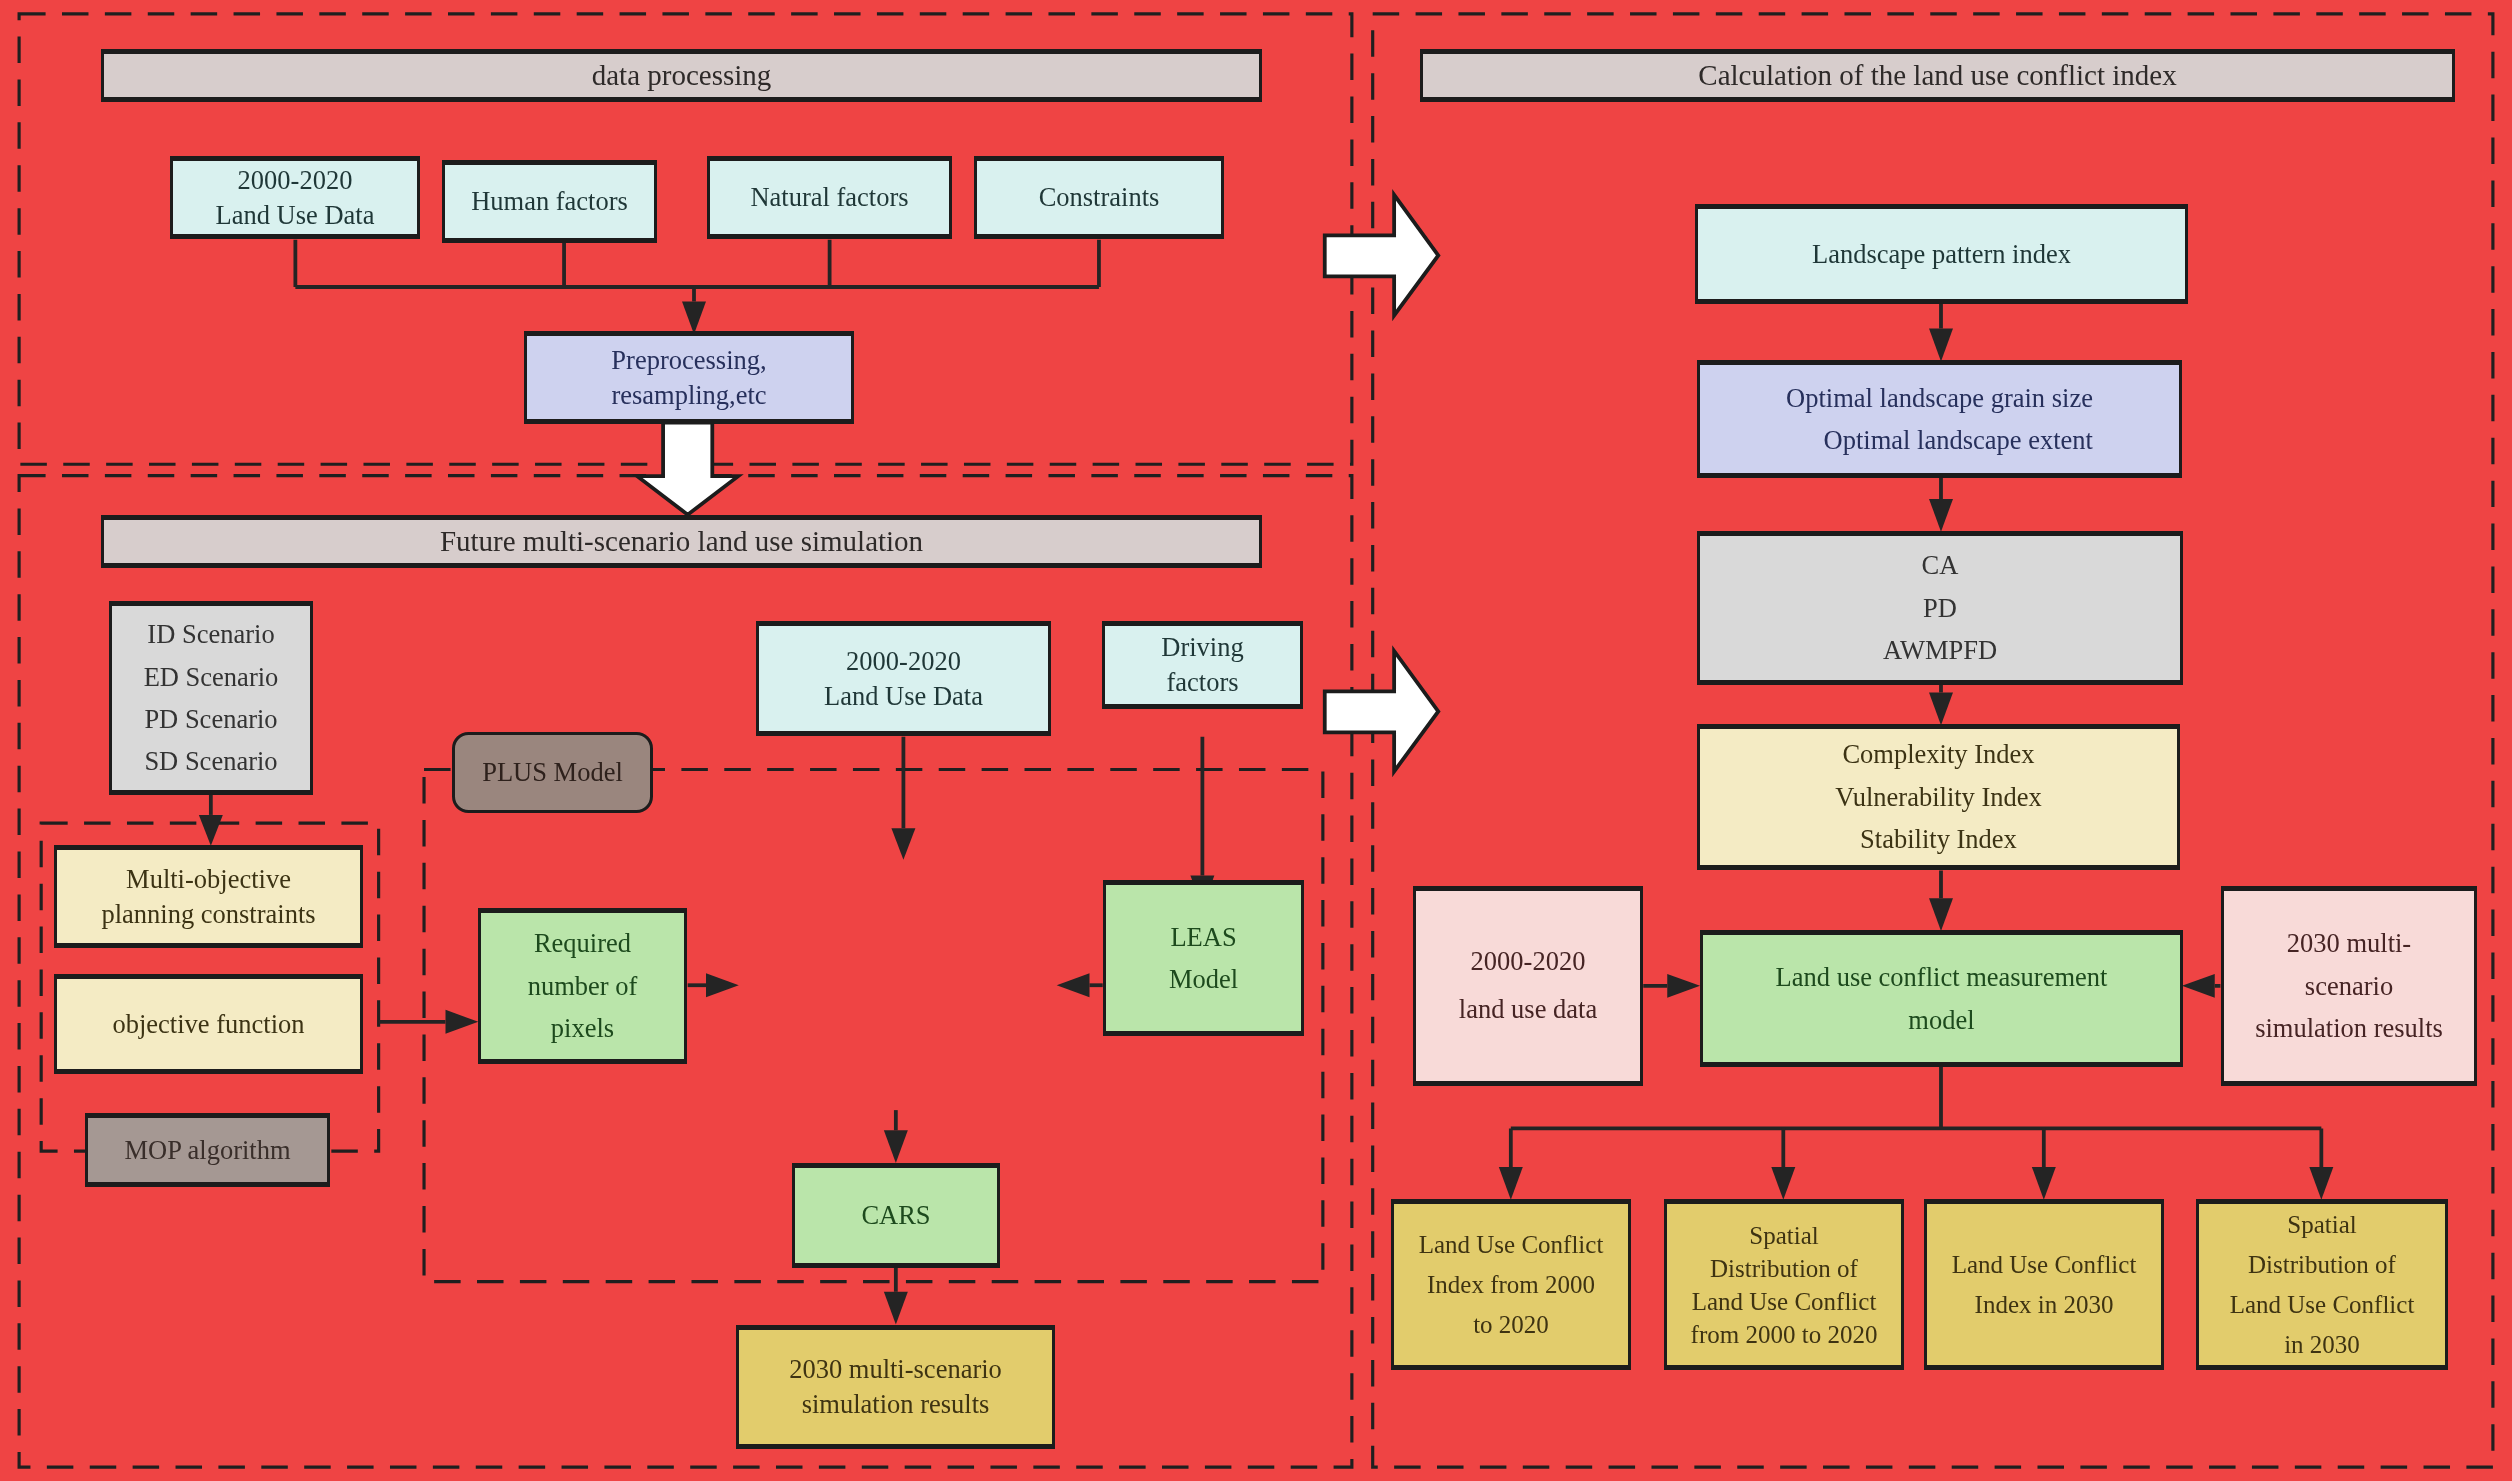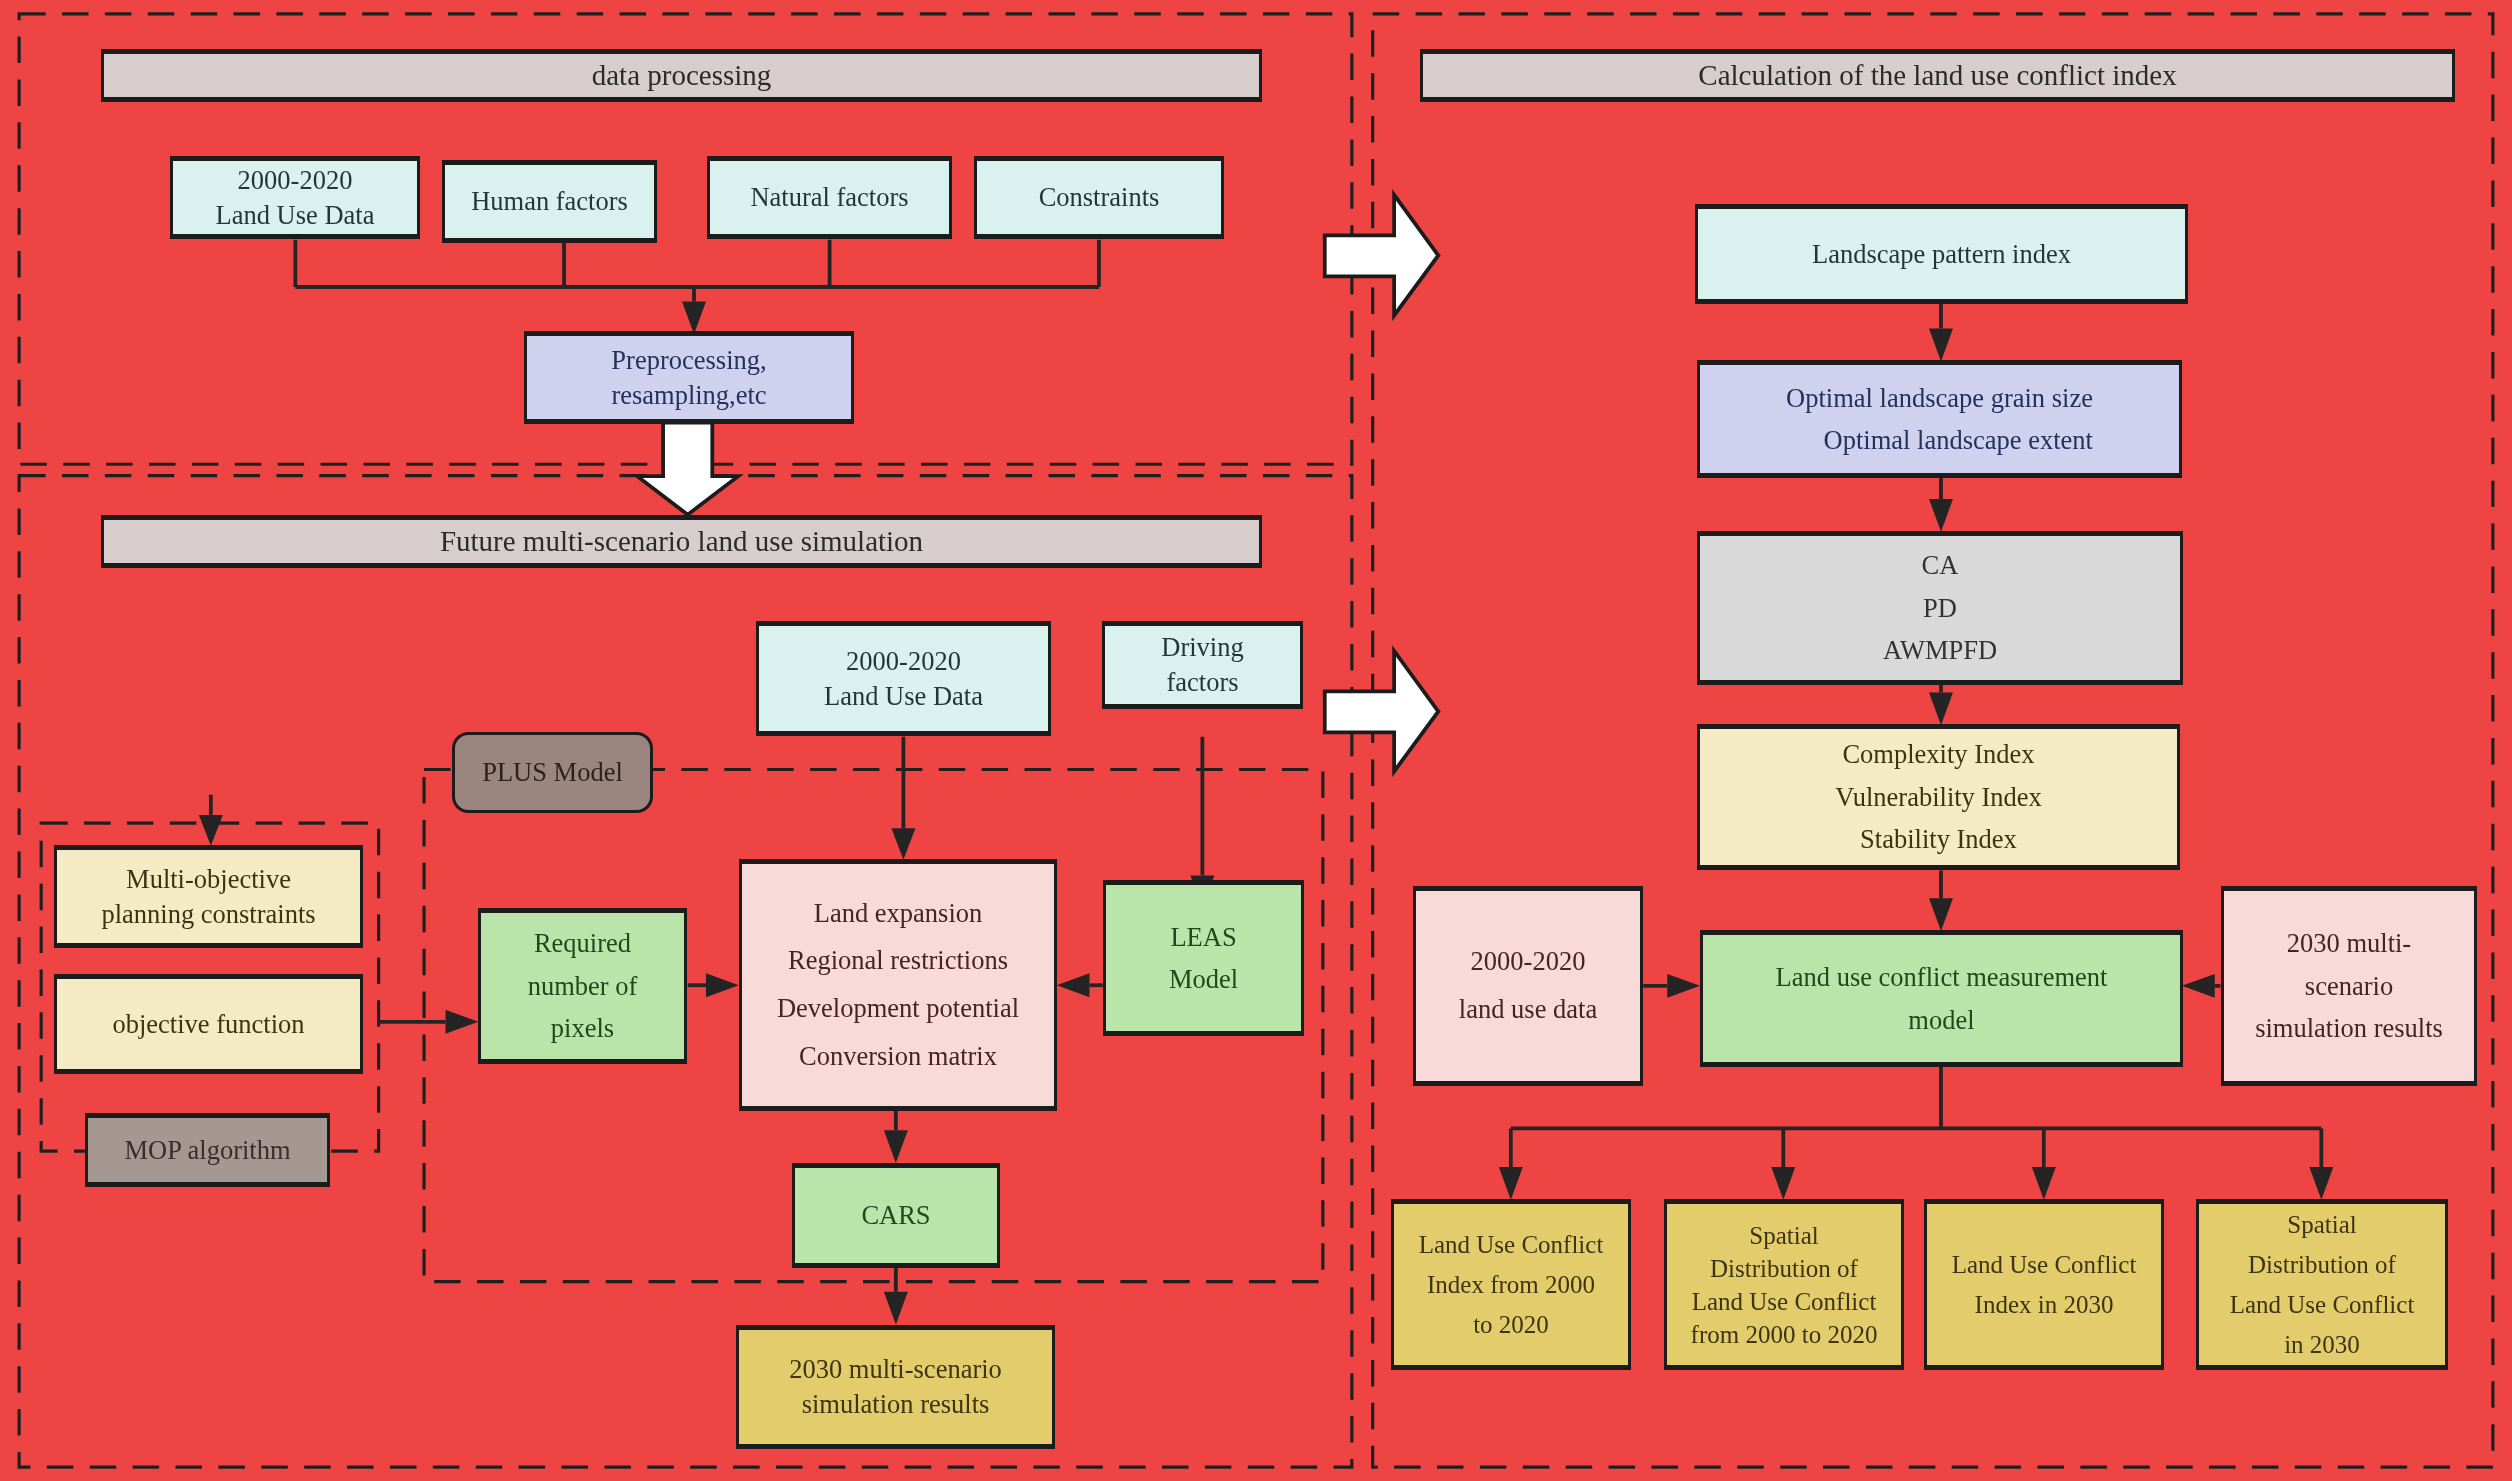--- a/index.html
+++ b/index.html
@@ -111,40 +111,40 @@
 Land Use Data</div>
   <div class="box c-cyan" style="left:442px;top:160px;width:215px;height:83px">Human factors</div>
   <div class="box c-cyan" style="left:707px;top:156px;width:245px;height:83px">Natural factors</div>
   <div class="box c-cyan" style="left:974px;top:156px;width:250px;height:83px">Constraints</div>
 
   <div class="box c-lavender" style="left:524px;top:331px;width:330px;height:93px">Preprocessing,
 resampling,etc</div>
 
   <div class="box hdr" style="left:101px;top:515px;width:1161px;height:53px">Future multi-scenario land use simulation</div>
 
+  <div class="box c-gray lh-md" style="left:109px;top:601px;width:204px;height:194px">ID Scenario
+ED Scenario
+PD Scenario
+SD Scenario</div>
 
   <div class="box c-yellow" style="left:54px;top:845px;width:309px;height:103px">Multi-objective
 planning constraints</div>
   <div class="box c-yellow" style="left:54px;top:974px;width:309px;height:100px">objective function</div>
   <div class="box c-taupe" style="left:85px;top:1113px;width:245px;height:74px">MOP algorithm</div>
 
   <div class="box c-brown" style="left:452px;top:732px;width:201px;height:81px">PLUS Model</div>
 
   <div class="box c-cyan" style="left:756px;top:621px;width:295px;height:115px">2000-2020
 Land Use Data</div>
   <div class="box c-cyan" style="left:1102px;top:621px;width:201px;height:88px">Driving
 factors</div>
 
   <div class="box c-green lh-md" style="left:478px;top:908px;width:209px;height:156px">Required
 number of
 pixels</div>
-  <div class="box c-pink lh-lg" style="left:739px;top:859px;width:318px;height:252px">Land expansion
-Regional restrictions
-Development potential
-Conversion matrix</div>
   <div class="box c-green lh-md" style="left:1103px;top:880px;width:201px;height:156px">LEAS
 Model</div>
 
   <div class="box c-green" style="left:792px;top:1163px;width:208px;height:105px">CARS</div>
   <div class="box c-gold" style="left:736px;top:1325px;width:319px;height:124px">2030 multi-scenario
 simulation results</div>
 
   <div class="box hdr" style="left:1420px;top:49px;width:1035px;height:53px">Calculation of the land use conflict index</div>
 
   <div class="box c-cyan" style="left:1695px;top:204px;width:493px;height:100px">Landscape pattern index</div>

